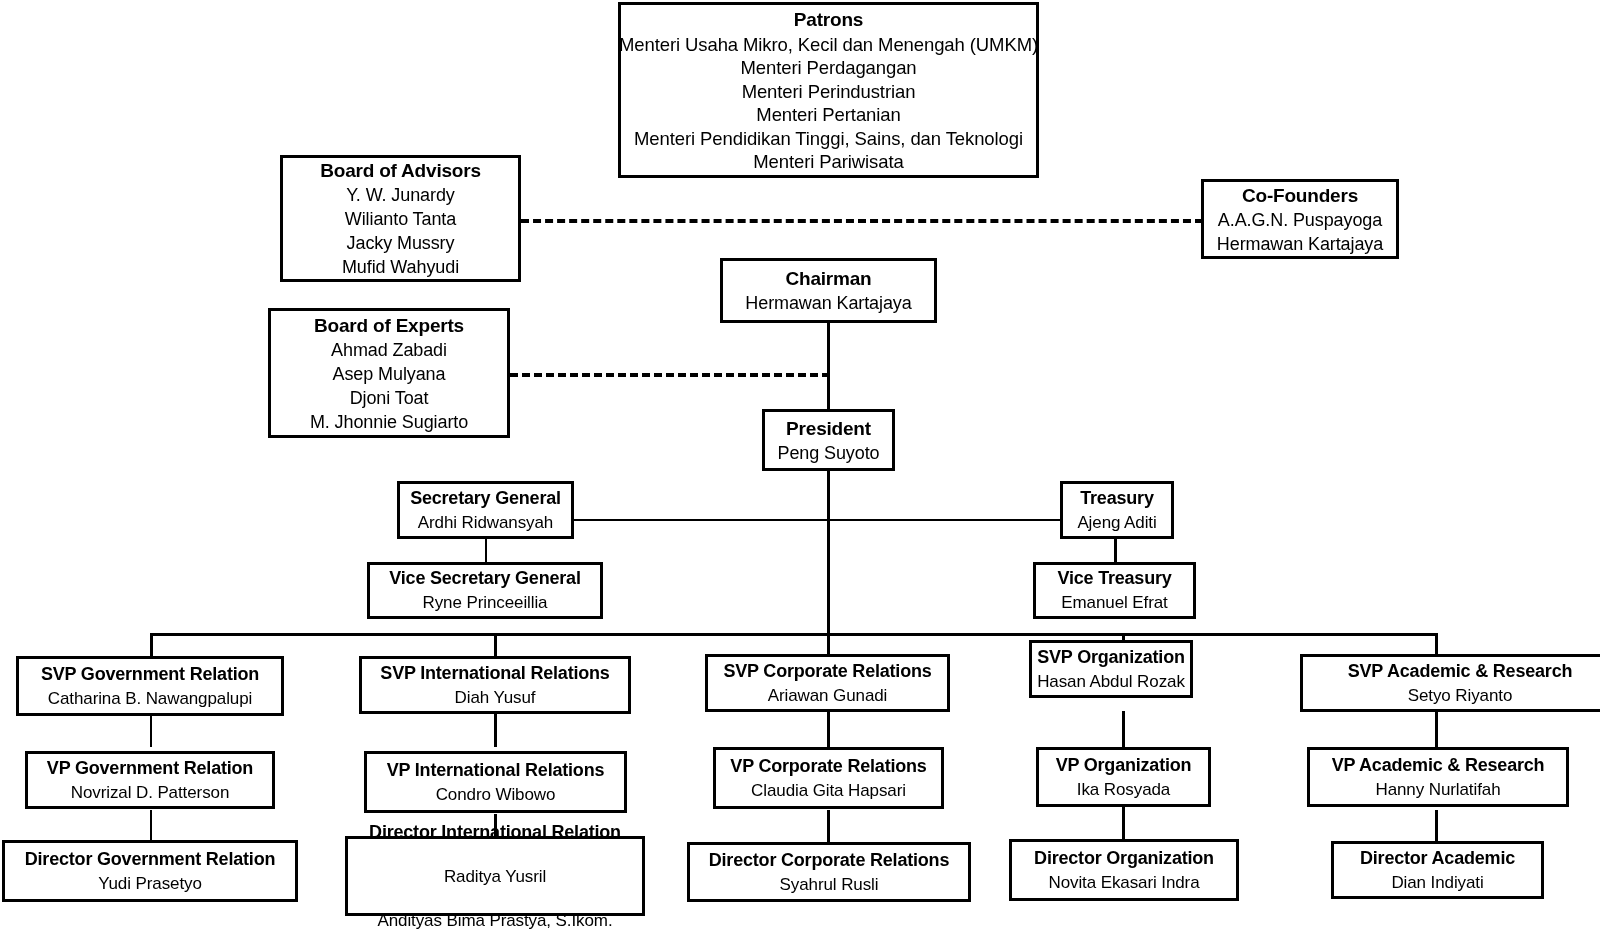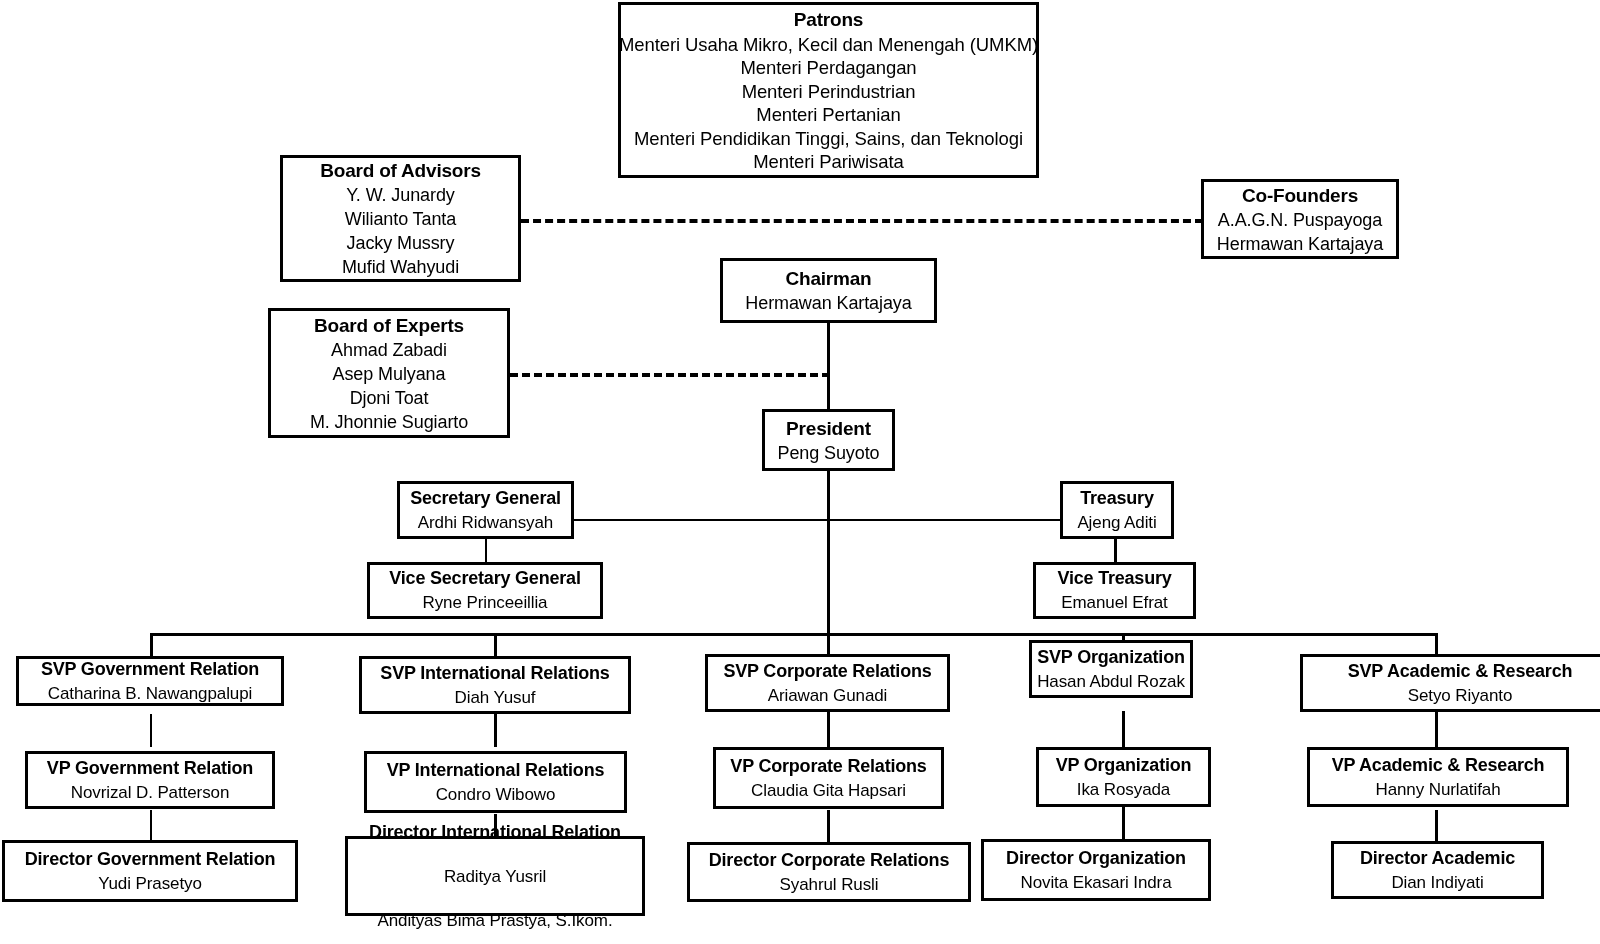--- a/index.html
+++ b/index.html
@@ -164,21 +164,21 @@
   <div class="node small" style="left:1060px; top:481px; width:114px; height:58px;">
     <div class="title">Treasury</div>
     <div class="person">Ajeng Aditi</div>
   </div>
 
   <div class="node small" style="left:1033px; top:562px; width:163px; height:57px;">
     <div class="title">Vice Treasury</div>
     <div class="person">Emanuel Efrat</div>
   </div>
 
-  <div class="node small" style="left:16px; top:656px; width:268px; height:50px;">
+  <div class="node small" style="left:16px; top:656px; width:268px; height:60px;">
     <div class="title">SVP Government Relation</div>
     <div class="person">Catharina B. Nawangpalupi</div>
   </div>
   <div class="node small" style="left:25px; top:751px; width:250px; height:58px;">
     <div class="title">VP Government Relation</div>
     <div class="person">Novrizal D. Patterson</div>
   </div>
   <div class="node small" style="left:2px; top:840px; width:296px; height:62px;">
     <div class="title">Director Government Relation</div>
     <div class="person">Yudi Prasetyo</div>
@@ -212,21 +212,21 @@
   </div>
 
   <div class="node small" style="left:1029px; top:640px; width:164px; height:58px;">
     <div class="title">SVP Organization</div>
     <div class="person">Hasan Abdul Rozak</div>
   </div>
   <div class="node small" style="left:1036px; top:747px; width:175px; height:60px;">
     <div class="title">VP Organization</div>
     <div class="person">Ika Rosyada</div>
   </div>
-  <div class="node small" style="left:981px; top:839px; width:230px; height:62px;">
+  <div class="node small" style="left:1009px; top:839px; width:230px; height:62px;">
     <div class="title">Director Organization</div>
     <div class="person">Novita Ekasari Indra</div>
   </div>
 
   <div class="node small" style="left:1300px; top:654px; width:320px; height:58px;">
     <div class="title">SVP Academic &amp; Research</div>
     <div class="person">Setyo Riyanto</div>
   </div>
   <div class="node small" style="left:1307px; top:747px; width:262px; height:60px;">
     <div class="title">VP Academic &amp; Research</div>

